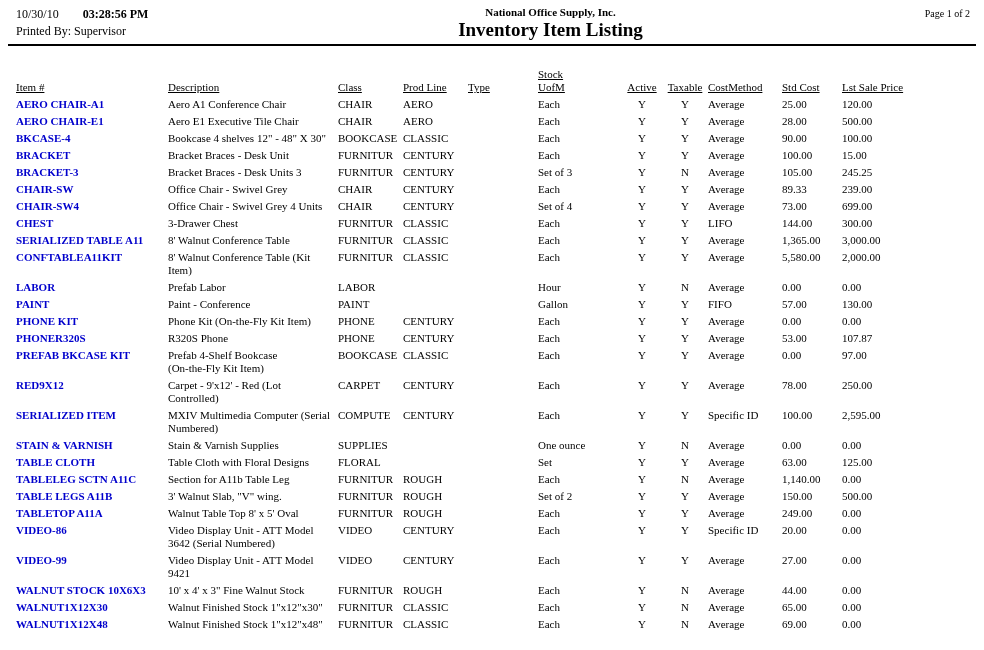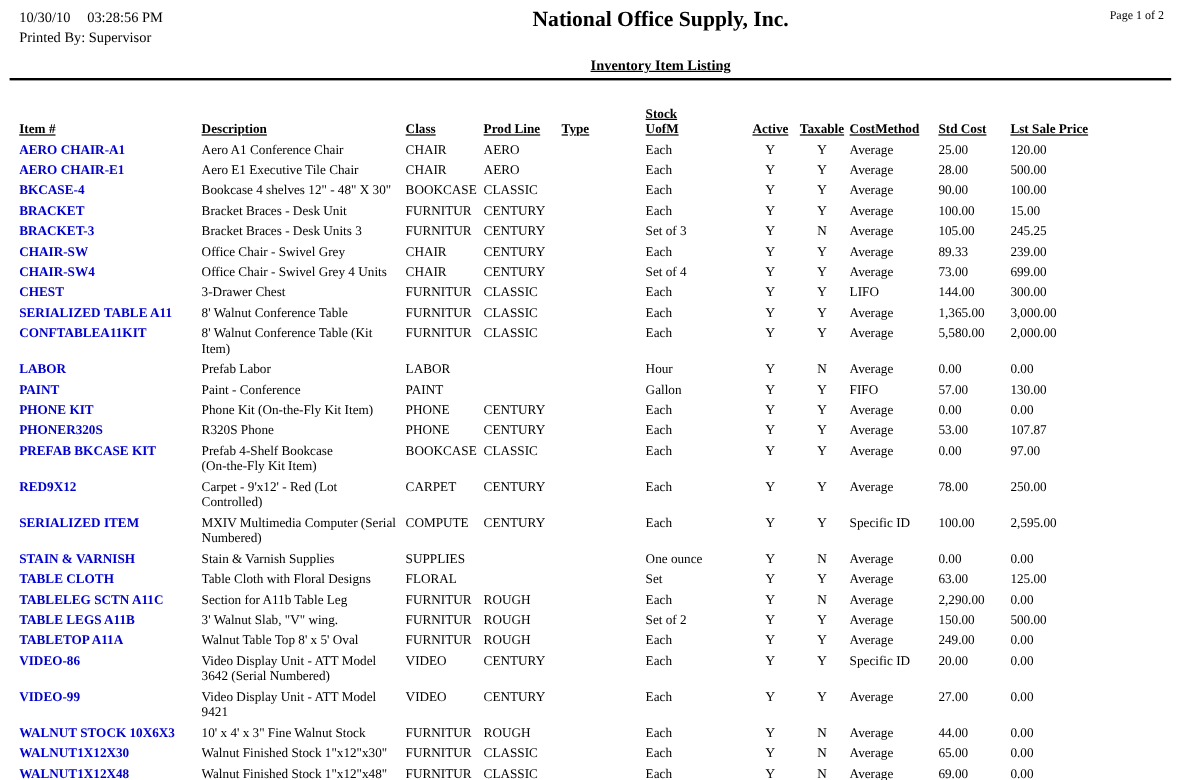--- a/index.html
+++ b/index.html
@@ -5,35 +5,35 @@
   html,body { margin:0; padding:0; }
   body {
     width:984px; height:650px;
     background:#ffffff; color:#000000;
     font-family:"Liberation Serif", serif;
     overflow:hidden;
   }
   .report-header { display:flex; align-items:flex-start; padding:6px 14px 0 16px; }
   .rh-left { width:225px; font-size:12px; line-height:17px; }
   .rh-line1 { display:flex; }
-  .rh-time { margin-left:14px; }
+  .rh-time { margin-left:24px;font-weight:bold; }
   .rh-center { flex:1; text-align:center; }
-  .company { font-weight:bold; font-size:18px; }
-  .report-title { font-weight:bold; font-size:12px; margin-top:20px;text-decoration:underline; }
+  .company { font-weight:bold; font-size:11px; }
+  .report-title { font-weight:bold; font-size:19px; margin-top:1px; }
   .rh-right { width:110px; text-align:right; font-size:10px; padding-top:2px; }
   .header-rule { border-top:2px solid #000; margin:3px 8px 0 8px; }
 
   table.listing {
     margin:22px 0 0 16px;
     border-collapse:collapse;
     table-layout:fixed;
     width:894px;
   }
   th {
-    font-size:11px; font-weight:bold;
+    font-size:11px; font-weight:normal;
     text-align:left; vertical-align:bottom;
     padding:0 2px 2px 0; line-height:13px;
   }
   th .hu { text-decoration:underline; }
   td {
     font-size:11px; vertical-align:top;
     padding:2px 2px 2px 0; line-height:13px;
     white-space:pre-line; overflow:hidden;
   }
   td.col-0 { font-weight:bold; color:var(--item-color,#0000CC); white-space:nowrap; }
@@ -346,21 +346,21 @@
         <tr>
           <td class="col-0">TABLELEG SCTN A11C</td>
           <td class="col-1">Section for A11b Table Leg</td>
           <td class="col-2">FURNITUR</td>
           <td class="col-3">ROUGH</td>
           <td class="col-4"></td>
           <td class="col-5">Each</td>
           <td class="col-6">Y</td>
           <td class="col-7">N</td>
           <td class="col-8">Average</td>
-          <td class="col-9">2,290.00</td>
+          <td class="col-9">1,140.00</td>
           <td class="col-10">0.00</td>
         </tr>
         <tr>
           <td class="col-0">TABLE LEGS A11B</td>
           <td class="col-1">3' Walnut Slab, "V" wing.</td>
           <td class="col-2">FURNITUR</td>
           <td class="col-3">ROUGH</td>
           <td class="col-4"></td>
           <td class="col-5">Set of 2</td>
           <td class="col-6">Y</td>

